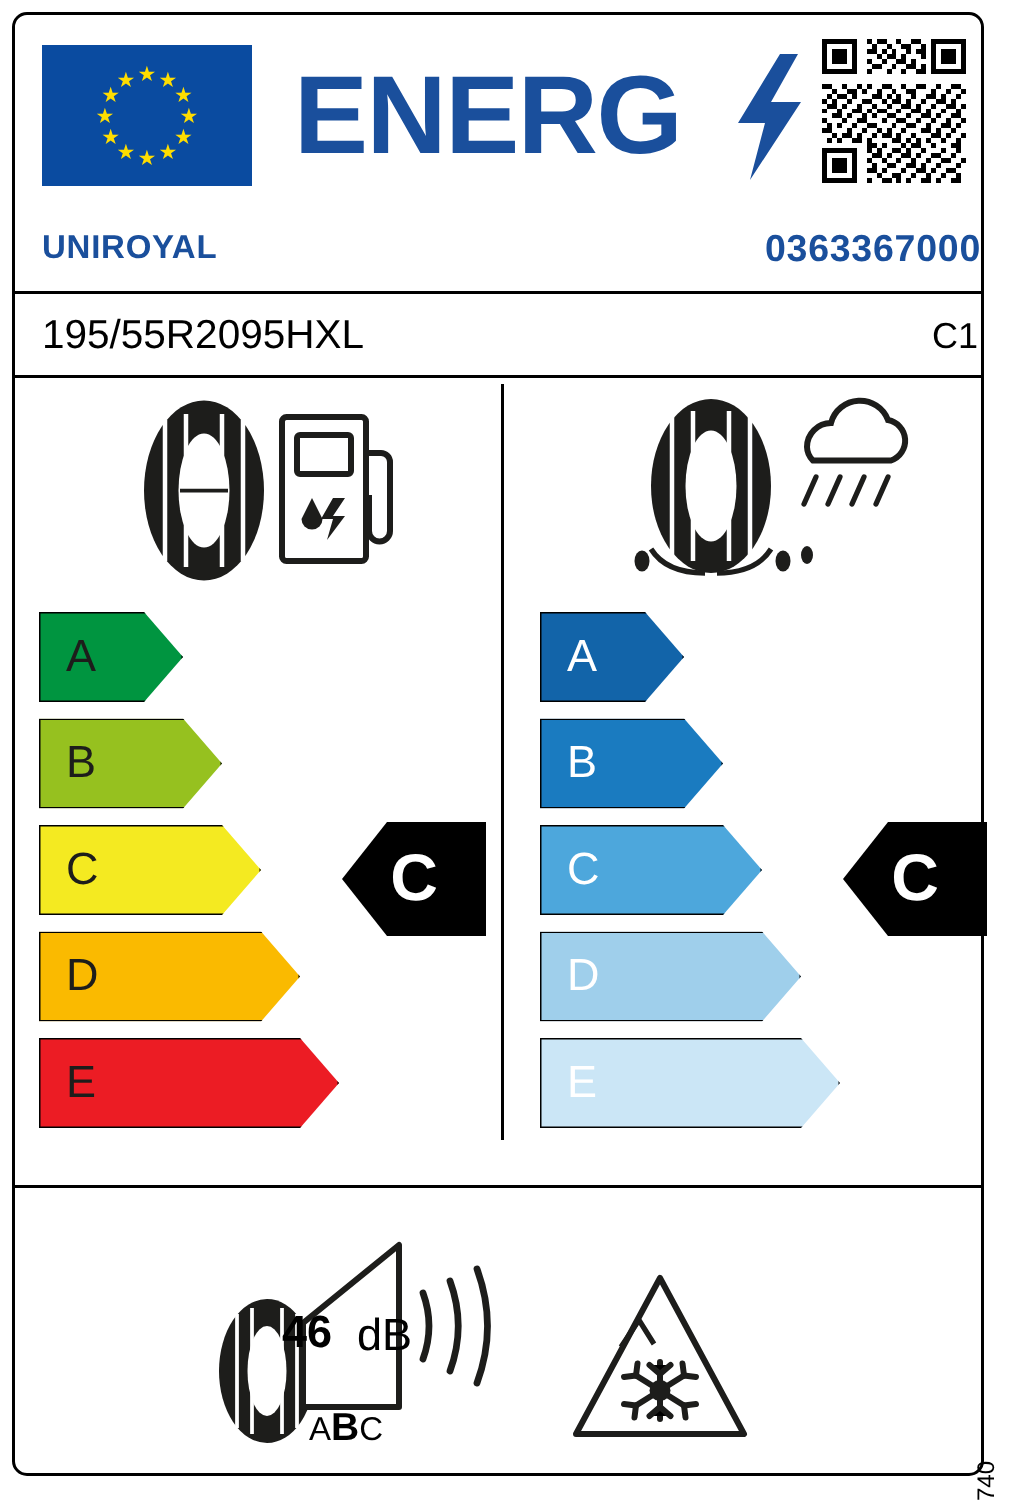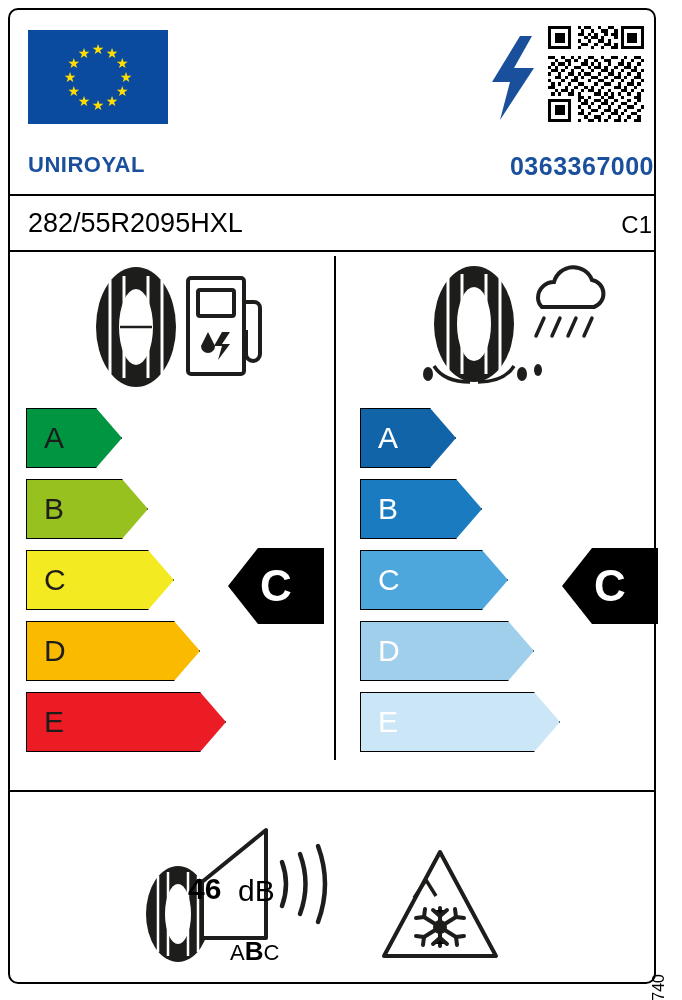--- a/index.html
+++ b/index.html
@@ -204,21 +204,20 @@
     top: 874px;
     font-size: 30px;
     color: #000;
   }
   .noise-classes {
     position: absolute;
     left: 206px;
     top: 936px;
     font-size: 22px;
     color: #000;
-    margin-left: 24px;
   }
   .noise-classes b { font-size: 26px; }
 
   .snow-block {
     position: absolute;
     left: 378px;
     top: 846px;
     width: 124px;
     height: 116px;
   }
@@ -248,20 +247,21 @@
       <div class="star" style="left: 87.2487px; top: 54px;">★</div>
       <div class="star" style="left: 77px; top: 64.2487px;">★</div>
       <div class="star" style="left: 63px; top: 68px;">★</div>
       <div class="star" style="left: 49px; top: 64.2487px;">★</div>
       <div class="star" style="left: 38.7513px; top: 54px;">★</div>
       <div class="star" style="left: 35px; top: 40px;">★</div>
       <div class="star" style="left: 38.7513px; top: 26px;">★</div>
       <div class="star" style="left: 49px; top: 15.7513px;">★</div>
     </div>
 
+  <div class="energ">ENERG</div>
 
   <div class="bolt">
     <svg viewBox="0 0 46 84" width="46" height="84" aria-hidden="true">
       <polygon points="30,0 2,46 20,46 10,84 44,32 24,32 42,0" fill="#1a4f9c"></polygon>
     </svg>
   </div>
 
   <div class="qr">
     <svg viewBox="0 0 29 29" width="96" height="96" shape-rendering="crispEdges" aria-hidden="true">
       <rect width="29" height="29" fill="#fff"></rect>
@@ -470,21 +470,21 @@
           <rect x="23" y="28" width="1" height="1"></rect>
           <rect x="26" y="28" width="2" height="1"></rect>
       </g>
     </svg>
   </div>
 
   <div class="brand">UNIROYAL</div>
   <div class="artnum">0363367000</div>
   <div class="hr hr1"></div>
 
-  <div class="size">282/55R2095HXL</div>
+  <div class="size">195/55R2095HXL</div>
   <div class="cls">C1</div>
   <div class="hr hr2"></div>
 
   <div class="vdiv"></div>
 
   <div class="pict pict-fuel">
     <svg viewBox="0 0 180 130" width="180" height="130" aria-hidden="true">
 
       <g>
         <ellipse cx="52" cy="65" rx="40" ry="60" fill="#1d1d1b"></ellipse>

